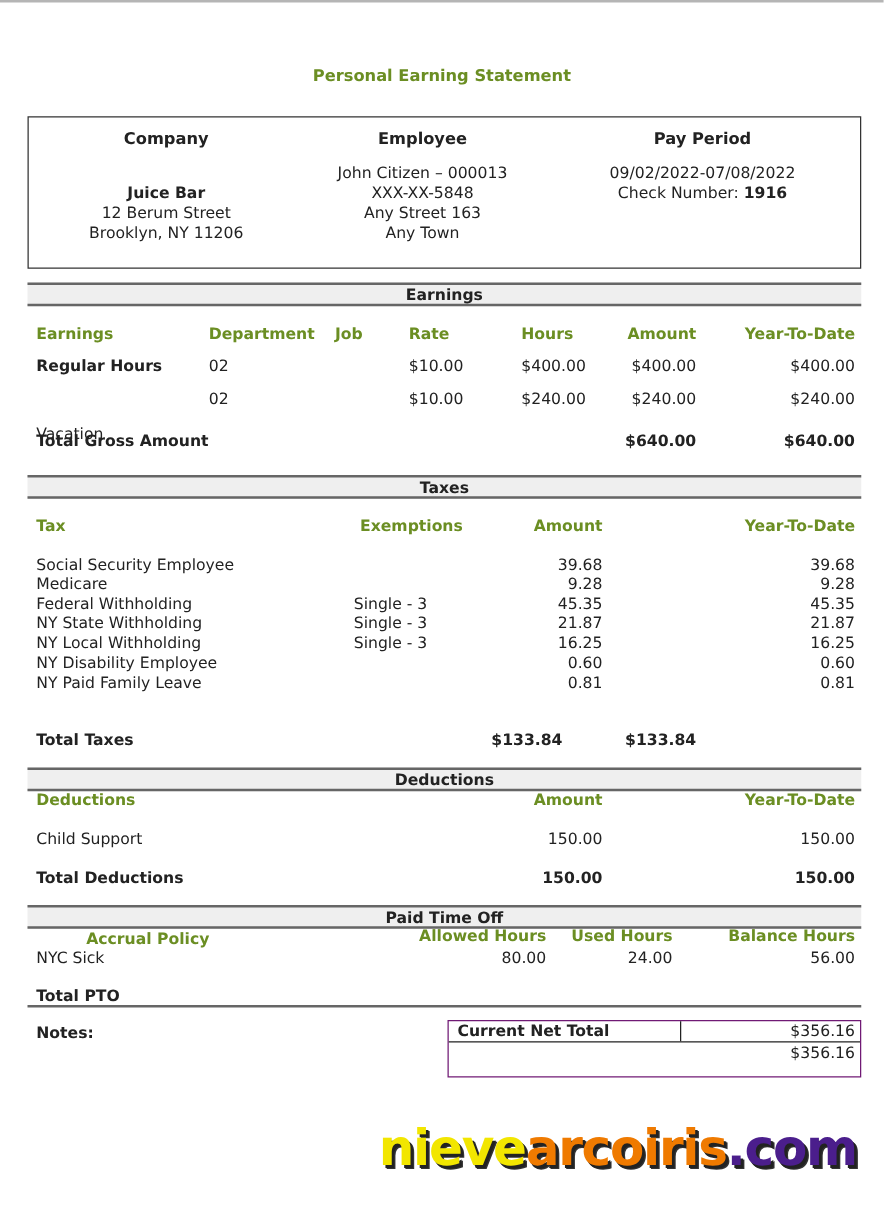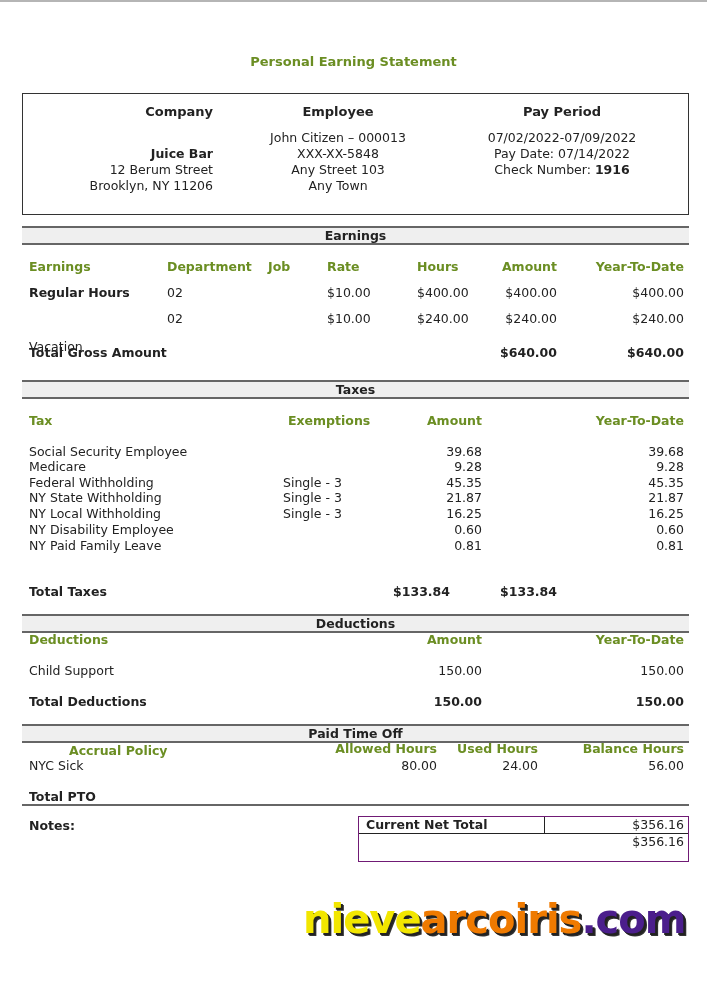--- a/index.html
+++ b/index.html
@@ -56,38 +56,37 @@
     .wm-3 { color: #4b1e8c; }
   </style>
 </head>
 <body>
 
 <div class="top-rule"></div>
 
 <div class="title">Personal Earning Statement</div>
 
 <div class="info-box">
-  <div class="info-col" style="left:30px;width:160px;text-align:right;">
+  <div class="info-col" style="left:30px;width:160px;">
     <div class="head">Company</div>
     <div style="height:16px;"></div>
     <div class="bold">Juice Bar</div>
     <div>12 Berum Street</div>
     <div>Brooklyn, NY 11206</div>
   </div>
   <div class="info-col" style="left:230px;width:170px;">
     <div class="head">Employee</div>
     <div>John Citizen – 000013</div>
     <div>XXX-XX-5848</div>
-    <div>Any Street 103</div>
+    <div>Any Street 163</div>
     <div>Any Town</div>
   </div>
   <div class="info-col" style="left:448px;width:182px;">
     <div class="head">Pay Period</div>
-    <div>07/02/2022-07/09/2022</div>
-    <div>Pay Date: 07/14/2022</div>
+    <div>09/02/2022-07/08/2022</div>
     <div><span>Check Number: </span><span class="bold">1916</span></div>
   </div>
 </div>
 
 <div class="section-bar" style="top:226px;">Earnings</div>
 
 <div>
   <div>
     <span class="abs green bold" style="left:29px;top:259px;">Earnings</span>
     <span class="abs green bold" style="left:167px;top:259px;">Department</span>

